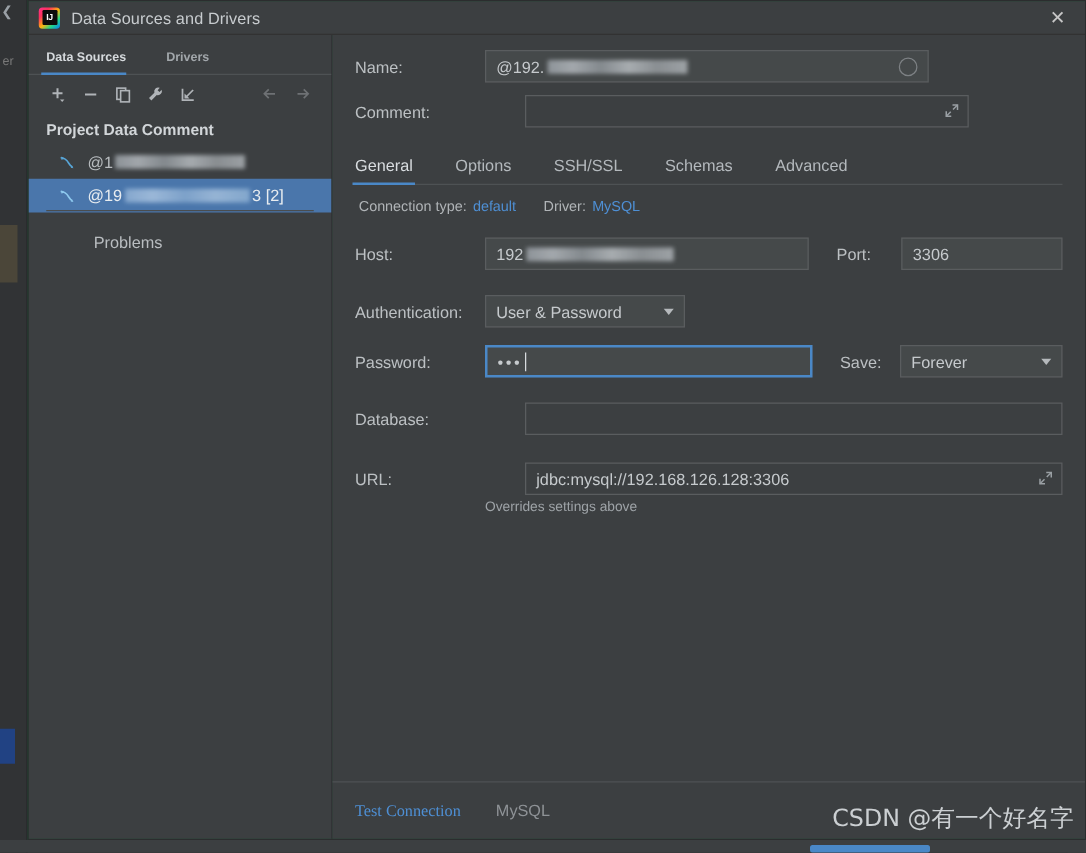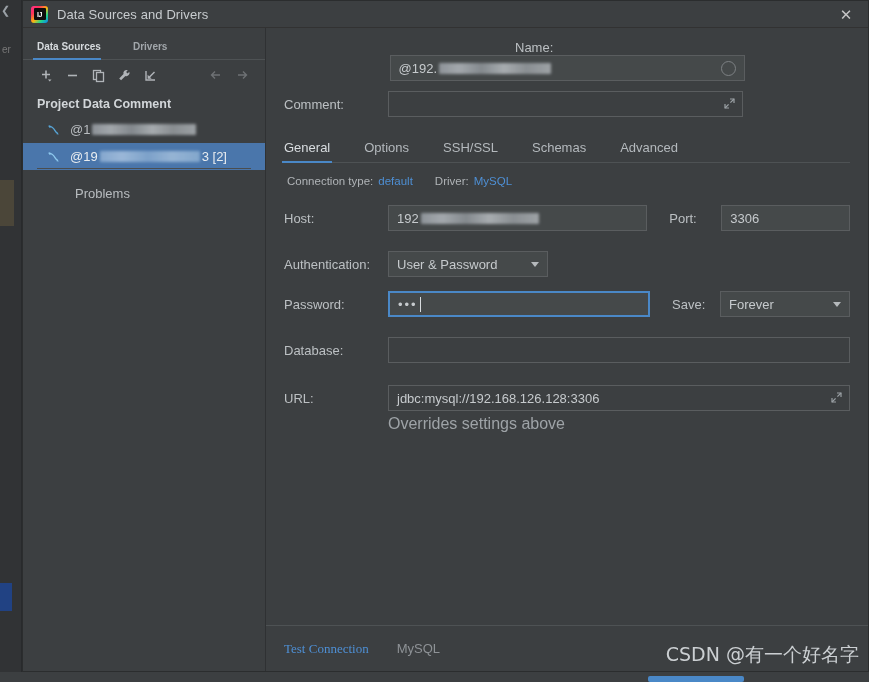--- a/index.html
+++ b/index.html
@@ -185,23 +185,23 @@
   .f-label {
     font-size: 13px; color: #bcc0c3;
     width: 104px; flex: none;
   }
   .f-input {
     height: 26px; background: #45494a; border: 1px solid #5a5d5f;
     display: flex; align-items: center;
     padding: 0 8px; font-size: 13px; color: #c6cacd;
     position: relative;
   }
-  .f-input.empty { background: #3c3f41; }
-
-  #row-name { padding-top: 12px; flex-direction: column; }
+  .f-input.empty { background: #3c3f41; margin-left: 32px; }
+
+  #row-name { padding-top: 12px; }
   #name-input { width: 355px; }
   #name-circle {
     position: absolute; right: 8px; top: 5px;
     width: 15px; height: 15px; border: 1px solid #7d8184; border-radius: 50%;
   }
   #row-comment { padding-top: 10px; }
   #comment-input { width: 355px; }
   .expand-ico {
     position: absolute; right: 6px; top: 5px;
     width: 13px; height: 13px; color: #9aa0a4;
@@ -264,21 +264,21 @@
   #save-label { width: 48px; margin-left: 22px; flex: none; }
   #save-select { width: 130px; }
 
   #row-db { padding-top: 20px; }
   #db-input { width: 462px; }
 
   #row-url { padding-top: 22px; }
   #url-input { width: 462px; }
   #url-note {
     padding-left: 122px; padding-top: 4px;
-    font-size: 16px; color: #9ea3a7;
+    font-size: 11px; color: #9ea3a7;
   }
 
   
   #bottom-bar {
     height: 46px; min-height: 46px;
     border-top: 1px solid #4e5254;
     display: flex; align-items: center;
     padding-left: 18px; position: relative;
   }
   #test-connection { font-size: 13px; color: #4e8fd4; font-family: Liberation Serif, serif; }

